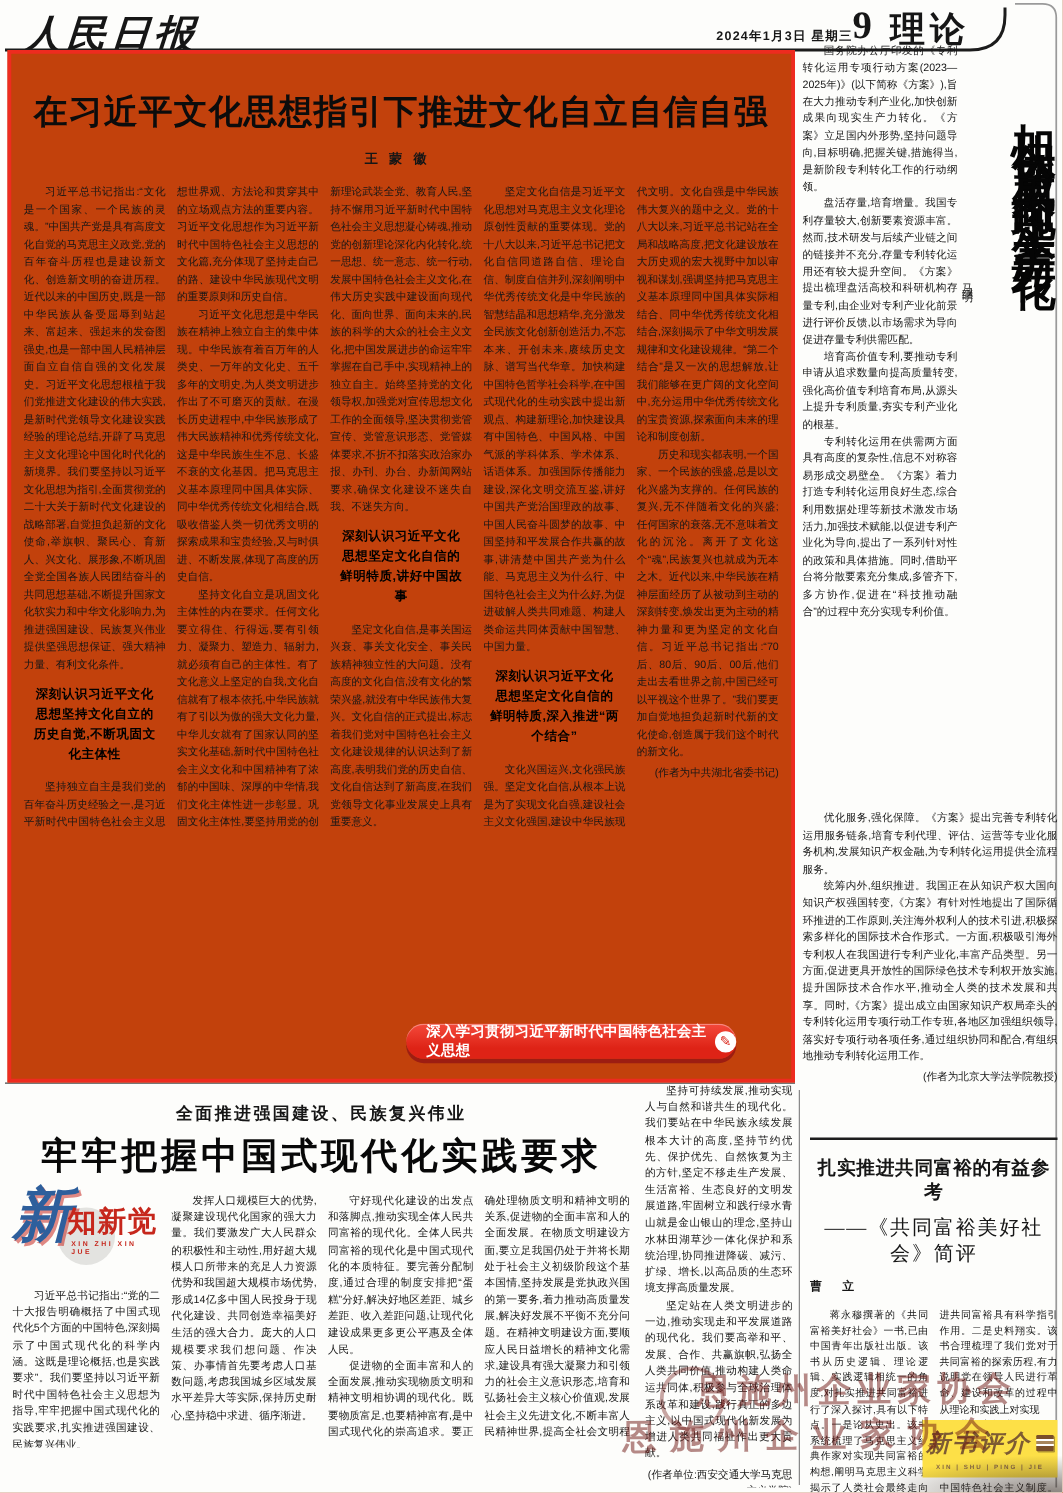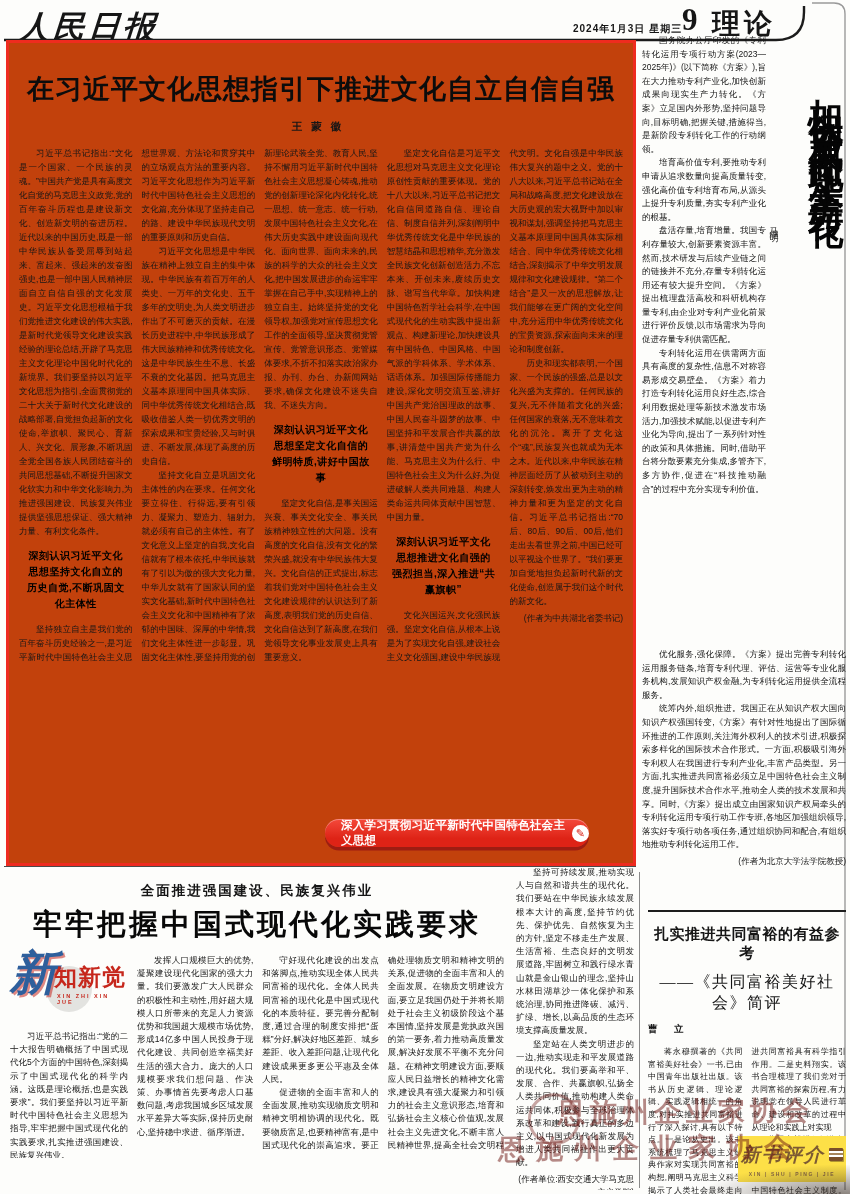--- a/index.html
+++ b/index.html
@@ -115,49 +115,49 @@
     <div class="main-cols">
 
     <div class="t-p">习近平总书记指出:“文化是一个国家、一个民族的灵魂。”中国共产党是具有高度文化自觉的马克思主义政党,党的百年奋斗历程也是建设新文化、创造新文明的奋进历程。近代以来的中国历史,既是一部中华民族从备受屈辱到站起来、富起来、强起来的发奋图强史,也是一部中国人民精神层面自立自信自强的文化发展史。习近平文化思想根植于我们党推进文化建设的伟大实践,是新时代党领导文化建设实践经验的理论总结,开辟了马克思主义文化理论中国化时代化的新境界。我们要坚持以习近平文化思想为指引,全面贯彻党的二十大关于新时代文化建设的战略部署,自觉担负起新的文化使命,举旗帜、聚民心、育新人、兴文化、展形象,不断巩固全党全国各族人民团结奋斗的共同思想基础,不断提升国家文化软实力和中华文化影响力,为推进强国建设、民族复兴伟业提供坚强思想保证、强大精神力量、有利文化条件。</div>
         <div class="t-h">深刻认识习近平文化思想坚持文化自立的历史自觉,不断巩固文化主体性</div>
         <div class="t-p">坚持独立自主是我们党的百年奋斗历史经验之一,是习近平新时代中国特色社会主义思想世界观、方法论和贯穿其中的立场观点方法的重要内容。习近平文化思想作为习近平新时代中国特色社会主义思想的文化篇,充分体现了坚持走自己的路、建设中华民族现代文明的重要原则和历史自信。</div>
         <div class="t-p">习近平文化思想是中华民族在精神上独立自主的集中体现。中华民族有着百万年的人类史、一万年的文化史、五千多年的文明史,为人类文明进步作出了不可磨灭的贡献。在漫长历史进程中,中华民族形成了伟大民族精神和优秀传统文化,这是中华民族生生不息、长盛不衰的文化基因。把马克思主义基本原理同中国具体实际、同中华优秀传统文化相结合,既吸收借鉴人类一切优秀文明的探索成果和宝贵经验,又与时俱进、不断发展,体现了高度的历史自信。</div>
         <div class="t-p">坚持文化自立是巩固文化主体性的内在要求。任何文化要立得住、行得远,要有引领力、凝聚力、塑造力、辐射力,就必须有自己的主体性。有了文化意义上坚定的自我,文化自信就有了根本依托,中华民族就有了引以为傲的强大文化力量,中华儿女就有了国家认同的坚实文化基础,新时代中国特色社会主义文化和中国精神有了浓郁的中国味、深厚的中华情,我们文化主体性进一步彰显。巩固文化主体性,要坚持用党的创新理论武装全党、教育人民,坚持不懈用习近平新时代中国特色社会主义思想凝心铸魂,推动党的创新理论深化内化转化,统一思想、统一意志、统一行动,发展中国特色社会主义文化,在伟大历史实践中建设面向现代化、面向世界、面向未来的,民族的科学的大众的社会主义文化,把中国发展进步的命运牢牢掌握在自己手中,实现精神上的独立自主。始终坚持党的文化领导权,加强党对宣传思想文化工作的全面领导,坚决贯彻党管宣传、党管意识形态、党管媒体要求,不折不扣落实政治家办报、办刊、办台、办新闻网站要求,确保文化建设不迷失自我、不迷失方向。</div>
         <div class="t-h">深刻认识习近平文化思想坚定文化自信的鲜明特质,讲好中国故事</div>
         <div class="t-p">坚定文化自信,是事关国运兴衰、事关文化安全、事关民族精神独立性的大问题。没有高度的文化自信,没有文化的繁荣兴盛,就没有中华民族伟大复兴。文化自信的正式提出,标志着我们党对中国特色社会主义文化建设规律的认识达到了新高度,表明我们党的历史自信、文化自信达到了新高度,在我们党领导文化事业发展史上具有重要意义。</div>
         <div class="t-p">坚定文化自信是习近平文化思想对马克思主义文化理论原创性贡献的重要体现。党的十八大以来,习近平总书记把文化自信同道路自信、理论自信、制度自信并列,深刻阐明中华优秀传统文化是中华民族的智慧结晶和思想精华,充分激发全民族文化创新创造活力,不忘本来、开创未来,赓续历史文脉、谱写当代华章。加快构建中国特色哲学社会科学,在中国式现代化的生动实践中提出新观点、构建新理论,加快建设具有中国特色、中国风格、中国气派的学科体系、学术体系、话语体系。加强国际传播能力建设,深化文明交流互鉴,讲好中国共产党治国理政的故事、中国人民奋斗圆梦的故事、中国坚持和平发展合作共赢的故事,讲清楚中国共产党为什么能、马克思主义为什么行、中国特色社会主义为什么好,为促进破解人类共同难题、构建人类命运共同体贡献中国智慧、中国力量。</div>
-        <div class="t-h">深刻认识习近平文化思想推进文化自强的强烈担当,深入推进“共赢旗帜”</div>
+        <div class="t-h">深刻认识习近平文化思想坚定文化自信的鲜明特质,深入推进“两个结合”</div>
         <div class="t-p">文化兴国运兴,文化强民族强。坚定文化自信,从根本上说是为了实现文化自强,建设社会主义文化强国,建设中华民族现代文明。文化自强是中华民族伟大复兴的题中之义。党的十八大以来,习近平总书记站在全局和战略高度,把文化建设放在大历史观的宏大视野中加以审视和谋划,强调坚持把马克思主义基本原理同中国具体实际相结合、同中华优秀传统文化相结合,深刻揭示了中华文明发展规律和文化建设规律。“第二个结合”是又一次的思想解放,让我们能够在更广阔的文化空间中,充分运用中华优秀传统文化的宝贵资源,探索面向未来的理论和制度创新。</div>
         <div class="t-p">历史和现实都表明,一个国家、一个民族的强盛,总是以文化兴盛为支撑的。任何民族的复兴,无不伴随着文化的兴盛;任何国家的衰落,无不意味着文化的沉沦。离开了文化这个“魂”,民族复兴也就成为无本之木。近代以来,中华民族在精神层面经历了从被动到主动的深刻转变,焕发出更为主动的精神力量和更为坚定的文化自信。习近平总书记指出:“70后、80后、90后、00后,他们走出去看世界之前,中国已经可以平视这个世界了。”我们要更加自觉地担负起新时代新的文化使命,创造属于我们这个时代的新文化。</div>
         <div class="t-attr">(作者为中共湖北省委书记)</div>
       </div>
     <div class="banner">
       <span>深入学习贯彻习近平新时代中国特色社会主义思想</span>
       <span class="pen">✎</span>
     </div>
   </div>
 
   <div class="sidebar">
     <div class="sb-top">
       <div class="sb-col">
 
       <div class="t-p">国务院办公厅印发的《专利转化运用专项行动方案(2023—2025年)》(以下简称《方案》),旨在大力推动专利产业化,加快创新成果向现实生产力转化。《方案》立足国内外形势,坚持问题导向,目标明确,把握关键,措施得当,是新阶段专利转化工作的行动纲领。</div>
+          <div class="t-p">盘活存量,培育增量。我国专利存量较大,创新要素资源丰富。然而,技术研发与后续产业链之间的链接并不充分,存量专利转化运用还有较大提升空间。《方案》提出梳理盘活高校和科研机构存量专利,由企业对专利产业化前景进行评价反馈,以市场需求为导向促进存量专利供需匹配。</div>
           <div class="t-p">培育高价值专利,要推动专利申请从追求数量向提高质量转变,强化高价值专利培育布局,从源头上提升专利质量,夯实专利产业化的根基。</div>
-          <div class="t-p">盘活存量,培育增量。我国专利存量较大,创新要素资源丰富。然而,技术研发与后续产业链之间的链接并不充分,存量专利转化运用还有较大提升空间。《方案》提出梳理盘活高校和科研机构存量专利,由企业对专利产业化前景进行评价反馈,以市场需求为导向促进存量专利供需匹配。</div>
           <div class="t-p">专利转化运用在供需两方面具有高度的复杂性,信息不对称容易形成交易壁垒。《方案》着力打造专利转化运用良好生态,综合利用数据处理等新技术激发市场活力,加强技术赋能,以促进专利产业化为导向,提出了一系列针对性的政策和具体措施。同时,借助平台将分散要素充分集成,多管齐下,多方协作,促进在“科技推动融合”的过程中充分实现专利价值。</div>
         </div>
       <div class="sb-titlewrap">
         <div class="sb-title">加快创新成果向现实生产力转化</div>
         <div class="sb-vauthor">马继明</div>
       </div>
     </div>
     <div class="sb-bottom">
       <span>
         
-      <div class="t-p">优化服务,强化保障。《方案》提出完善专利转化运用服务链条,培育专利代理、评估、运营等专业化服务机构,发展知识产权金融,为专利转化运用提供全流程服务。</div><div class="t-p">统筹内外,组织推进。我国正在从知识产权大国向知识产权强国转变,《方案》有针对性地提出了国际循环推进的工作原则,关注海外权利人的技术引进,积极探索多样化的国际技术合作形式。一方面,积极吸引海外专利权人在我国进行专利产业化,丰富产品类型。另一方面,扎实推进共同富裕必须立足中国特色社会主义制度,提升国际技术合作水平,推动全人类的技术发展和共享。同时,《方案》提出成立由国家知识产权局牵头的专利转化运用专项行动工作专班,各地区加强组织领导,落实好专项行动各项任务,通过组织协同和配合,有组织地推动专利转化运用工作。</div></span>
+      <div class="t-p">优化服务,强化保障。《方案》提出完善专利转化运用服务链条,培育专利代理、评估、运营等专业化服务机构,发展知识产权金融,为专利转化运用提供全流程服务。</div><div class="t-p">统筹内外,组织推进。我国正在从知识产权大国向知识产权强国转变,《方案》有针对性地提出了国际循环推进的工作原则,关注海外权利人的技术引进,积极探索多样化的国际技术合作形式。一方面,积极吸引海外专利权人在我国进行专利产业化,丰富产品类型。另一方面,促进更具开放性的国际绿色技术专利权开放实施,提升国际技术合作水平,推动全人类的技术发展和共享。同时,《方案》提出成立由国家知识产权局牵头的专利转化运用专项行动工作专班,各地区加强组织领导,落实好专项行动各项任务,通过组织协同和配合,有组织地推动专利转化运用工作。</div></span>
       <div class="t-attr">(作者为北京大学法学院教授)</div>
     </div>
   </div>
 
   <div class="rule-h"></div>
   <div class="rule-v"></div>
 
   <div class="bl">
     <div class="bl-right">
       <span>

